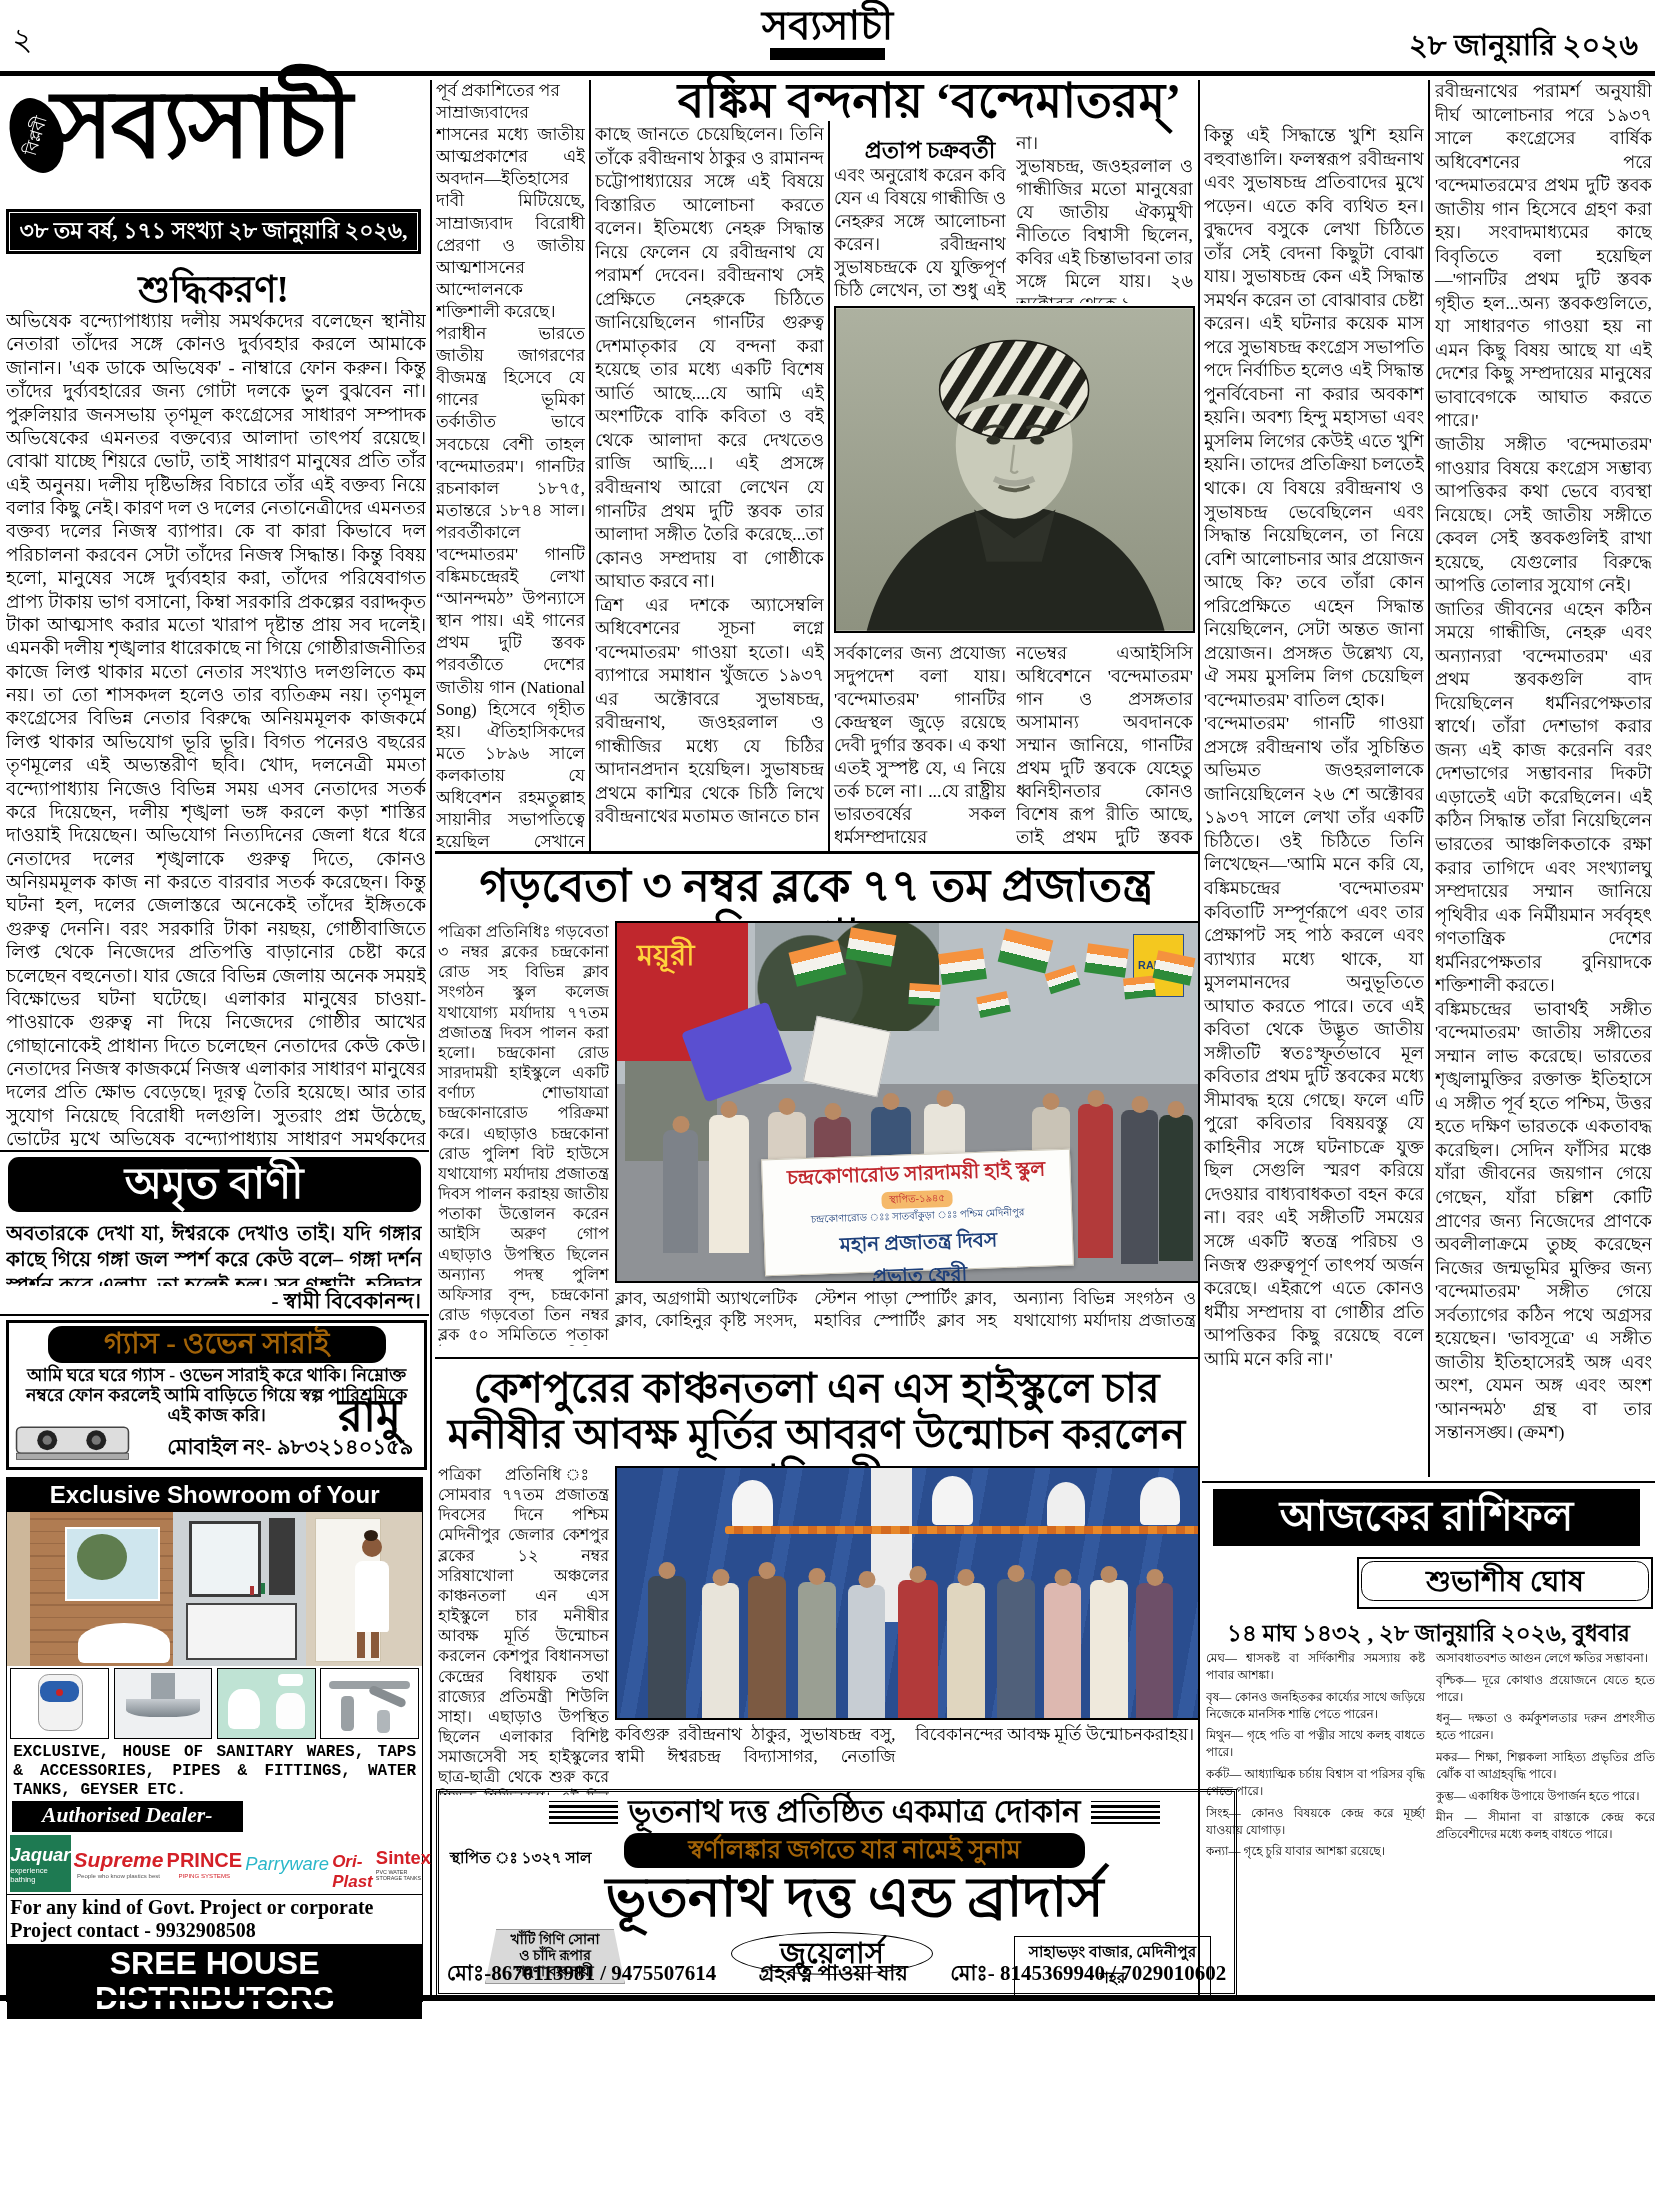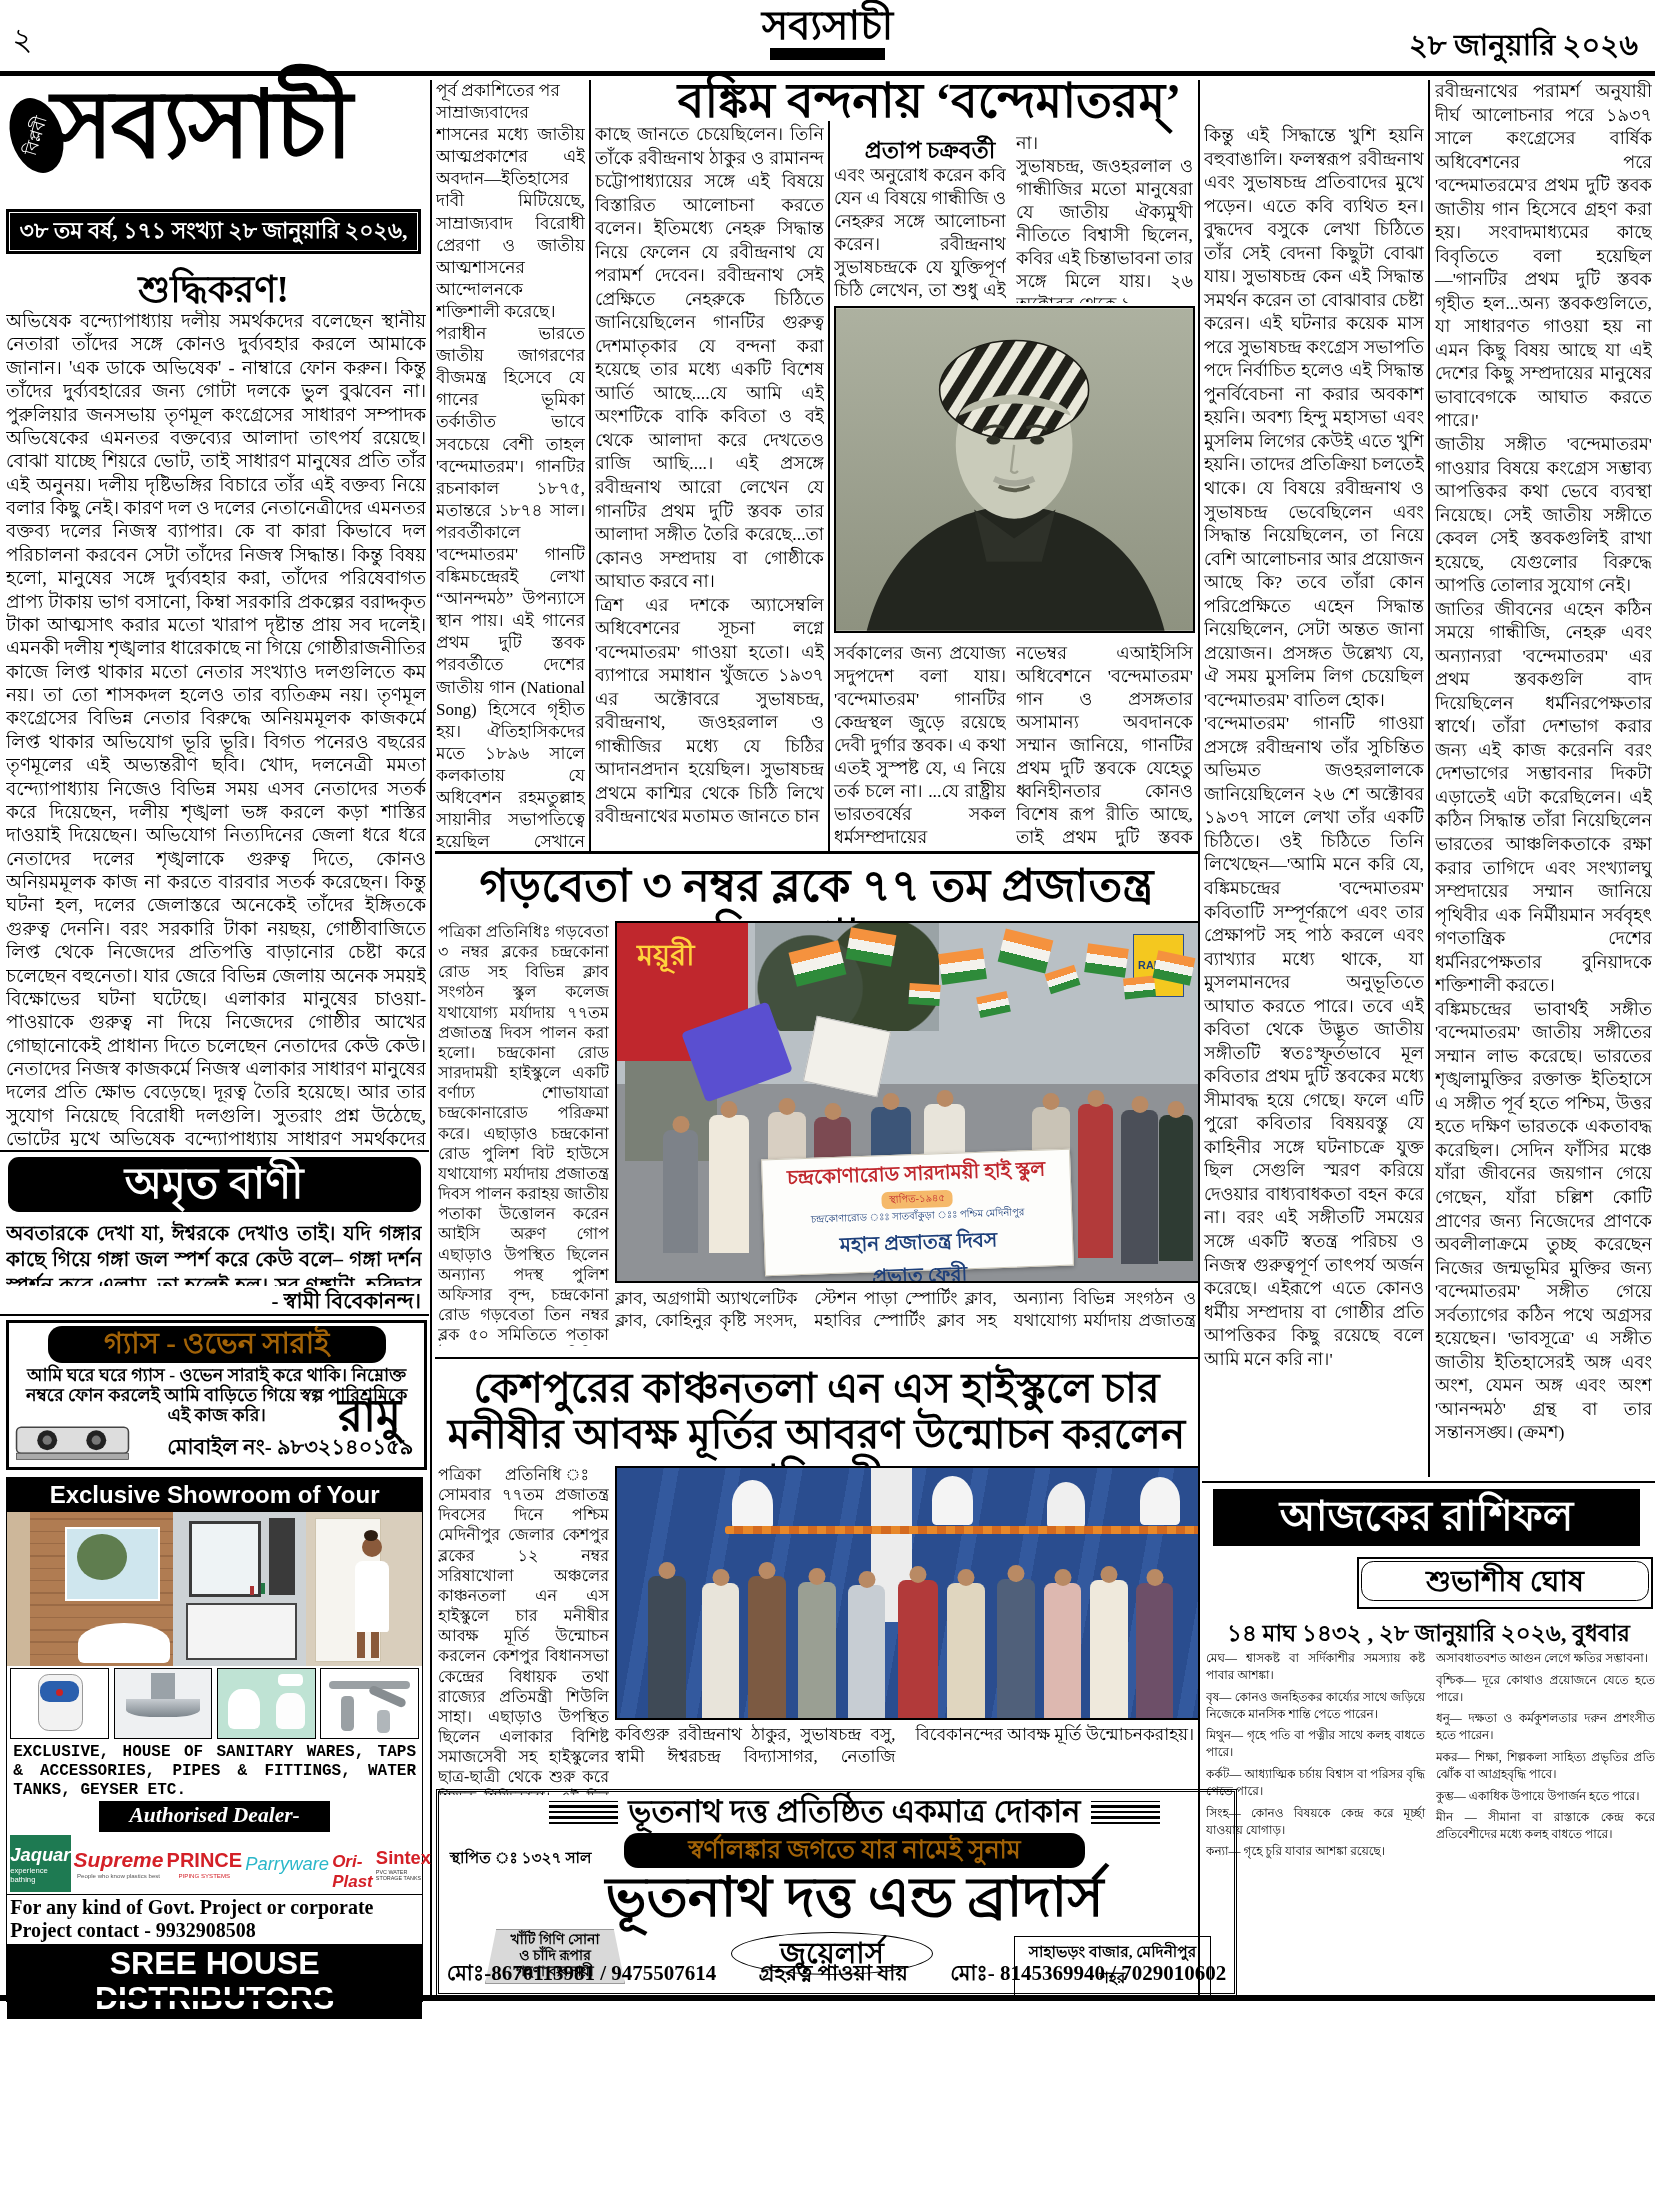--- a/index.html
+++ b/index.html
@@ -118,21 +118,21 @@
         <div style="position:absolute;right:12%;top:8%;width:26%;height:18%;background:#fff;border-radius:4.6px;"></div>
       </div>
       <div style="flex:1;border:1.5px solid #000;position:relative;background:#fff;">
         <div style="position:absolute;left:8%;top:18%;width:84%;height:12%;background:#9aa0a4;border-radius:4.6px;"></div>
         <div style="position:absolute;left:20%;top:40%;width:14%;height:50%;background:#9aa0a4;border-radius:4.6px;"></div>
         <div style="position:absolute;left:48%;top:34%;width:40%;height:13%;background:#878d91;border-radius:4.6px;transform:rotate(24deg);"></div>
         <div style="position:absolute;left:58%;top:60%;width:13%;height:34%;background:#b0b6ba;border-radius:4.6px;"></div>
       </div>
     </div>
     <div class="bold just" style="padding:3.1px 6.1px 0;font-size:16px;line-height:1.18;font-family:Liberation Mono, monospace;">EXCLUSIVE, HOUSE OF SANITARY WARES, TAPS &amp; ACCESSORIES, PIPES &amp; FITTINGS, WATER TANKS, GEYSER ETC.</div>
-    <div style="display:flex;justify-content:center;padding:1.5px 4.6px;">
+    <div style="display:flex;justify-content:flex-start;padding:1.5px 4.6px;">
       <div class="blackbox bold ctr" style="width:231px;height:31px;font-size:21.5px;line-height:29px;font-style:italic;">Authorised Dealer-</div>
     </div>
     <div style="display:flex;align-items:stretch;gap:3.1px;height:57px;padding:1.5px 3.1px;font-family:'Liberation Sans',sans-serif;">
       <div class="brand" style="flex:1.1;background:#1e7a52;color:#fff;">
         <span style="font-size:18.4px;font-style:italic;font-weight:bold;">Jaquar</span>
         <span style="font-size:7.7px;">experience bathing</span>
       </div>
       <div class="brand" style="flex:1.2;color:#d42027;">
         <span style="font-size:21px;font-style:italic;font-weight:bold;">Supreme</span>
         <span style="font-size:6.1px;color:#555;">People who know plastics best</span>

